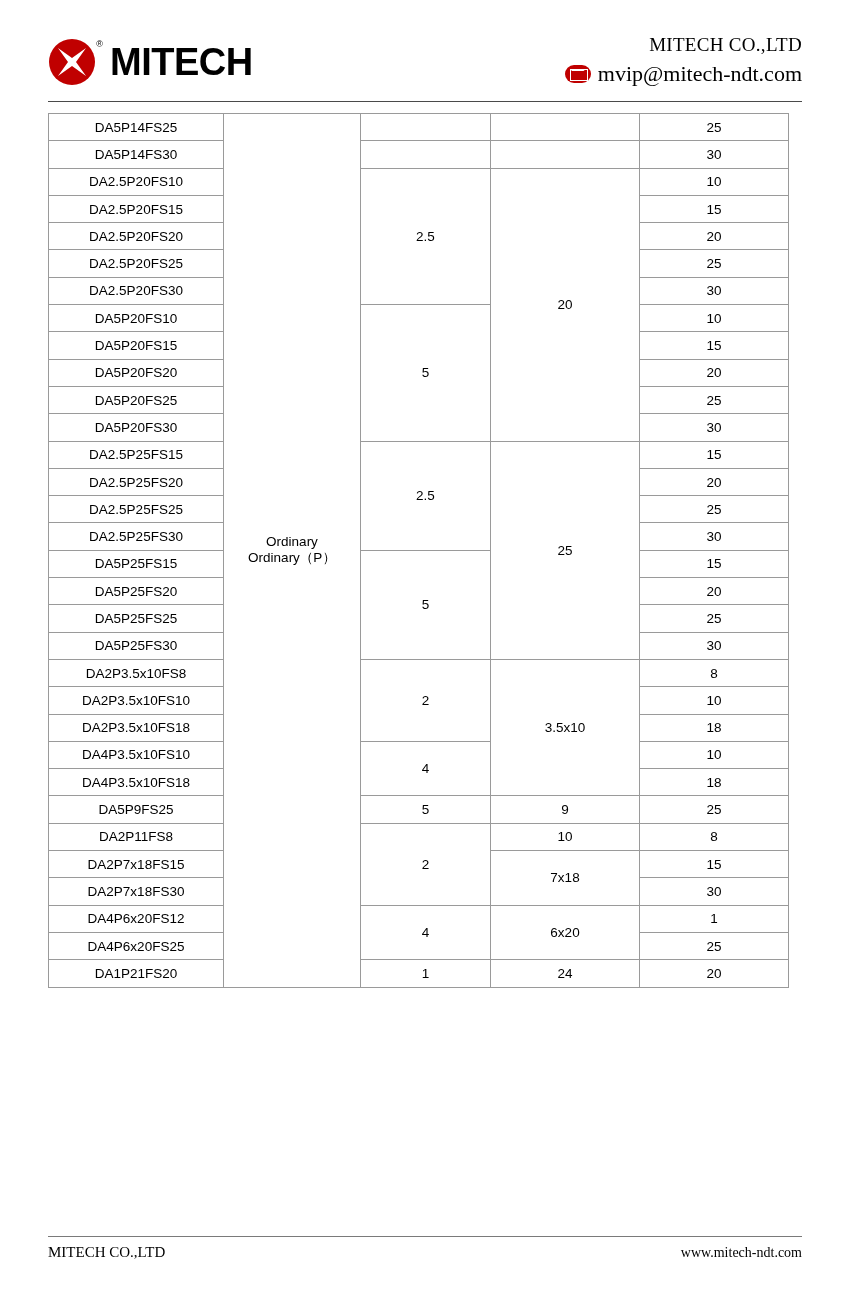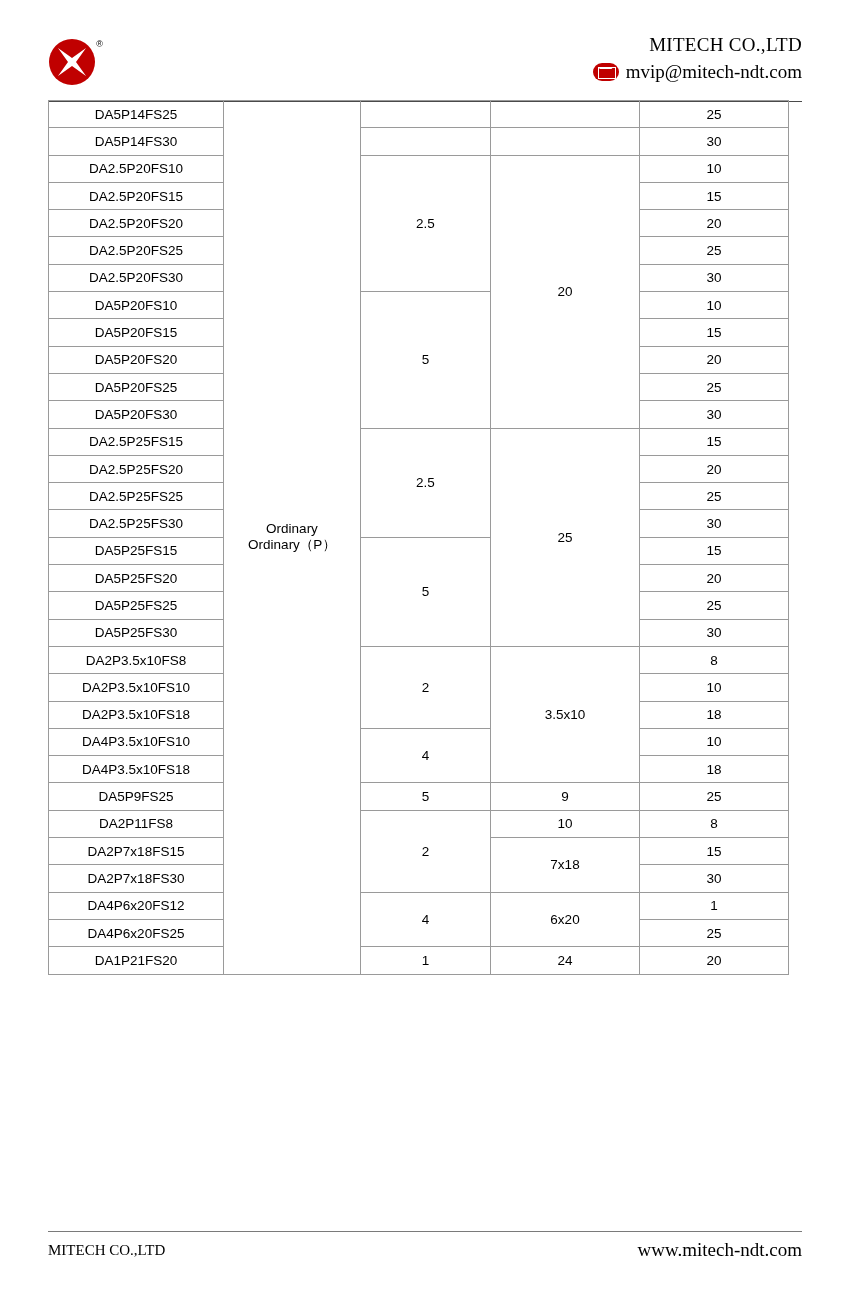--- a/index.html
+++ b/index.html
@@ -105,27 +105,27 @@
     height: 8px;
     border-top: 1.2px solid #ffffff;
     transform: none;
     background: transparent;
     clip-path: polygon(0 0, 50% 70%, 100% 0);
     border-left: 0;
     border-right: 0;
   }
   .email-text {
     font-family: "Liberation Serif", serif;
-    font-size: 19px;
+    font-size: 22px;
   }
   
   .table-wrap {
     position: absolute;
     left: 48px;
-    top: 100px;
+    top: 113px;
     width: 740px;
   }
   table.spec {
     border-collapse: collapse;
     width: 740px;
     table-layout: fixed;
   }
   table.spec td {
     border: 1px solid #9a9a9a;
     text-align: center;
@@ -148,36 +148,37 @@
     bottom: 36px;
     width: 754px;
     border-top: 1px solid #7a7a7a;
     padding-top: 7px;
     display: flex;
     justify-content: space-between;
     align-items: center;
     font-family: "Liberation Serif", serif;
     font-size: 15px;
   }
-  .footer-right { font-size: 19px; }
+  .footer-right { font-size: 14px; }
 </style>
 </head>
 <body>
 
 <div class="page">
 
   <div class="header">
     <div class="brand">
       <div class="logo-mark">
         <svg width="48" height="48" viewBox="0 0 48 48" xmlns="http://www.w3.org/2000/svg">
           <circle cx="24" cy="24" r="23" fill="#c00000"></circle>
           <polygon points="10,10 24,20 38,10 28,24 38,38 24,28 10,38 20,24" fill="#ffffff"></polygon>
         </svg>
         <span class="logo-reg">®</span>
       </div>
+      <div class="logo-text">MITECH</div>
     </div>
     <div class="contact">
       <div class="company-name">MITECH CO.,LTD</div>
       <div class="email-row">
         <span class="mail-icon"></span>
         <span class="email-text">mvip@mitech-ndt.com</span>
       </div>
     </div>
   </div>
 

